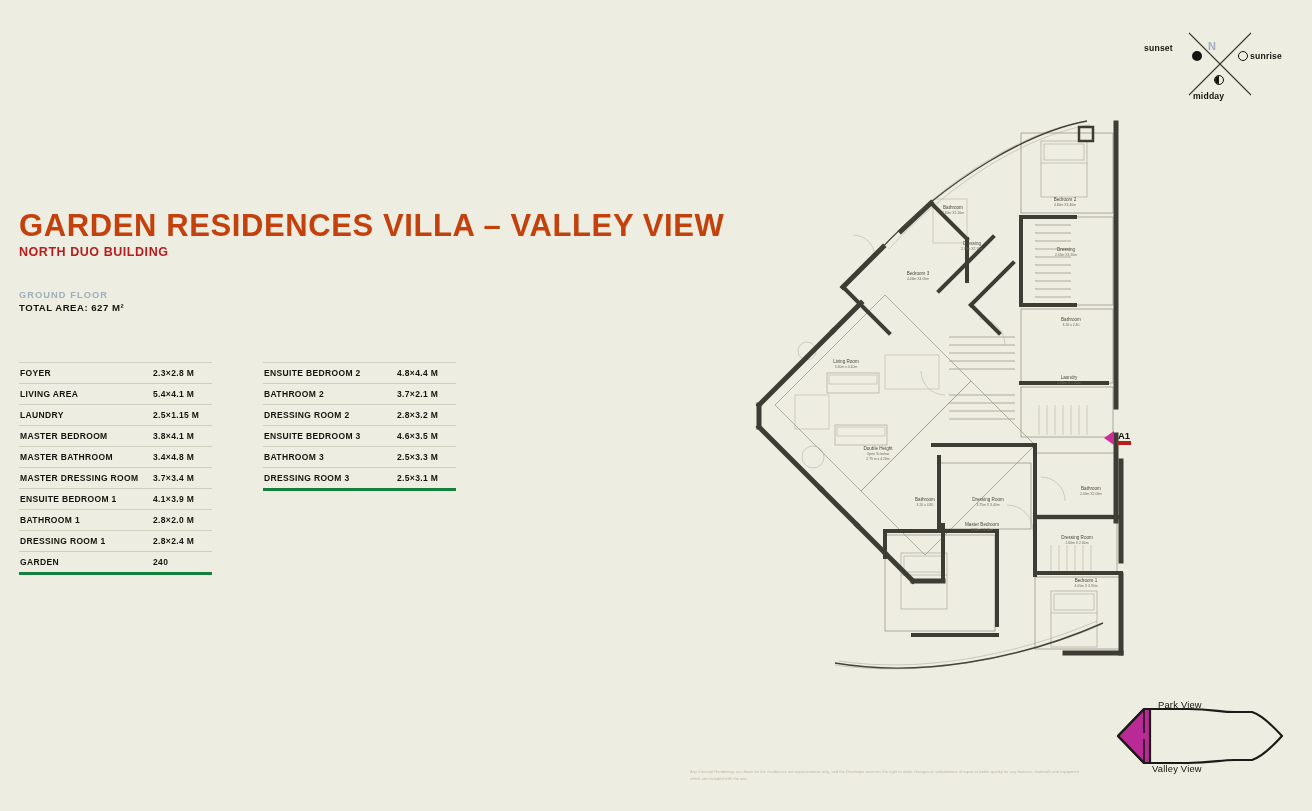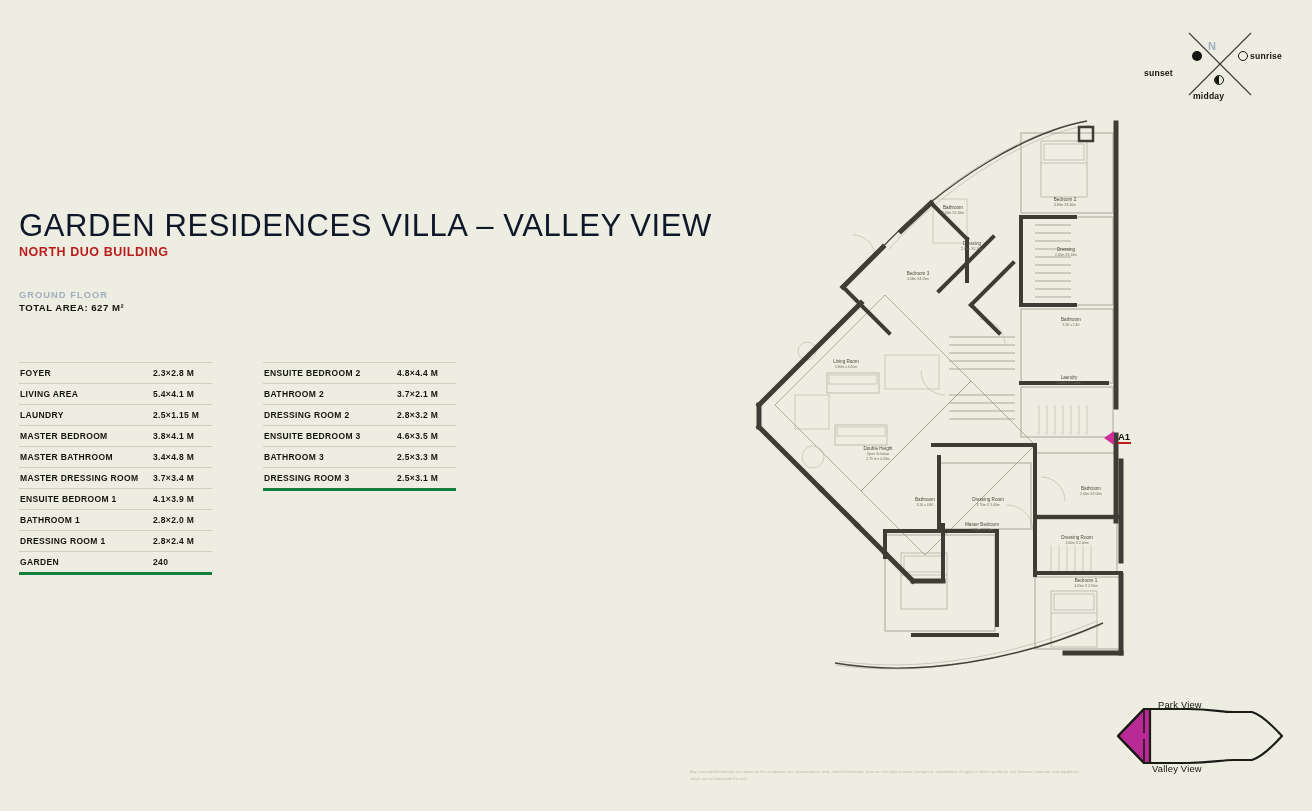--- a/index.html
+++ b/index.html
@@ -9,22 +9,22 @@
     font-family:"Liberation Sans", sans-serif;
     color:#1b1b17;
     overflow:hidden;
     position:relative;
   }
   .page{position:absolute;inset:0;}
 
   
   .titleblock{position:absolute;left:19px;top:210px;width:640px;}
   .title-main{
-    font-size:31px;font-weight:400;letter-spacing:0.6px;
-    line-height:1.02;color:#0f172a;white-space:nowrap;
+    font-size:31px;font-weight:700;letter-spacing:0.6px;
+    line-height:1.02;color:#c2410c;white-space:nowrap;
   }
   .title-sub{
     font-size:12.5px;font-weight:700;letter-spacing:0.55px;
     margin-top:3px;color:#b91c1c;
   }
   .floor-label{
     font-size:9.3px;font-weight:700;letter-spacing:1.05px;
     color:#9FAFBB;margin-top:31px;
   }
   .area-label{
@@ -48,37 +48,37 @@
   .sdim{flex:1 1 auto;}
 
   
   .compass{position:absolute;left:1140px;top:20px;width:160px;height:92px;}
   .compass .n{
     position:absolute;left:68px;top:20px;
     font-size:11px;font-weight:700;letter-spacing:.5px;color:#9FAFBB;
   }
   .compass svg{position:absolute;left:0;top:0;}
   .c-txt{position:absolute;font-size:8.6px;font-weight:700;color:#15150f;letter-spacing:.2px;}
-  .c-sunset{left:4px;top:48px;}
+  .c-sunset{left:4px;top:23px;}
   .c-sunrise{left:110px;top:31px;}
   .c-midday{left:53px;top:71px;}
   .dot{position:absolute;width:10px;height:10px;border-radius:50%;}
   .dot-filled{left:52px;top:31px;background:#15150f;}
   .dot-hollow{left:98px;top:31px;background:transparent;border:1.4px solid #15150f;box-sizing:border-box;}
   .dot-half{left:74px;top:55px;background:#EEEDE1;border:1.4px solid #15150f;box-sizing:border-box;overflow:hidden;}
   .dot-half:after{content:"";position:absolute;left:0;top:0;width:50%;height:100%;background:#15150f;}
 
   
   .plan{position:absolute;left:735px;top:105px;width:430px;height:580px;}
   .plan svg{display:block;}
 
   
   .unit-marker{position:absolute;left:1104px;top:431px;display:flex;align-items:center;gap:3px;}
   .unit-arrow{width:0;height:0;border-top:7px solid transparent;border-bottom:7px solid transparent;border-right:10px solid #CE2C96;}
-  .unit-label{font-size:9.5px;font-weight:700;color:#15150f;border-bottom:2px solid #b91c1c;line-height:1.1;padding:0 1px;}
+  .unit-label{font-size:9.5px;font-weight:700;color:#15150f;border-bottom:4px solid #b91c1c;line-height:1.1;padding:0 1px;}
 
   
   .keyplan{position:absolute;left:1092px;top:697px;width:200px;height:78px;}
   .keyplan svg{display:block;}
   .kp-txt{position:absolute;font-size:9.4px;font-weight:400;color:#15150f;letter-spacing:.2px;}
   .kp-park{left:66px;top:2px;}
   .kp-valley{left:60px;top:66px;}
 
   
   .disclaimer{

